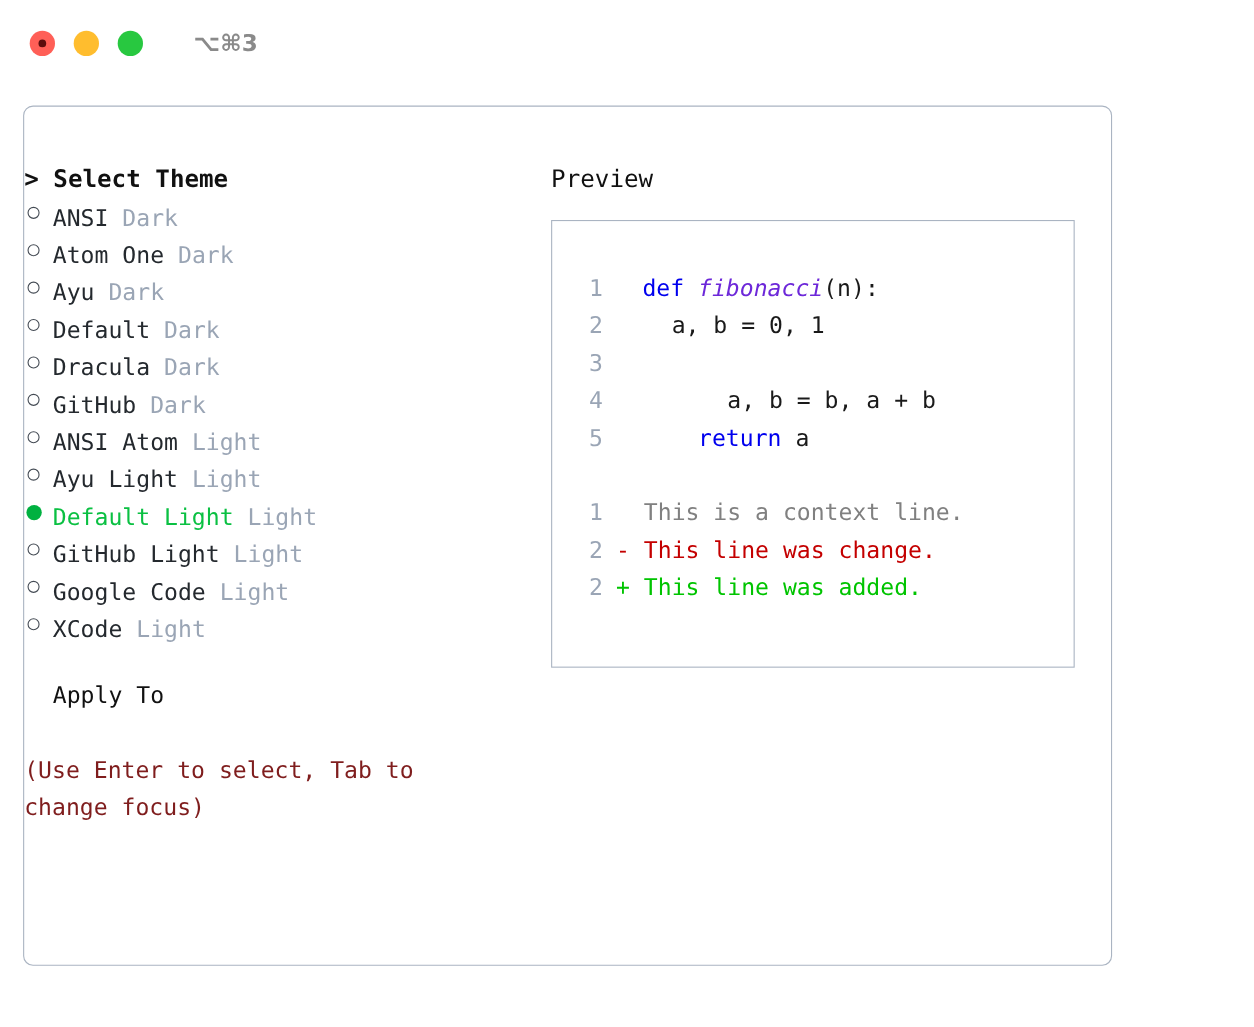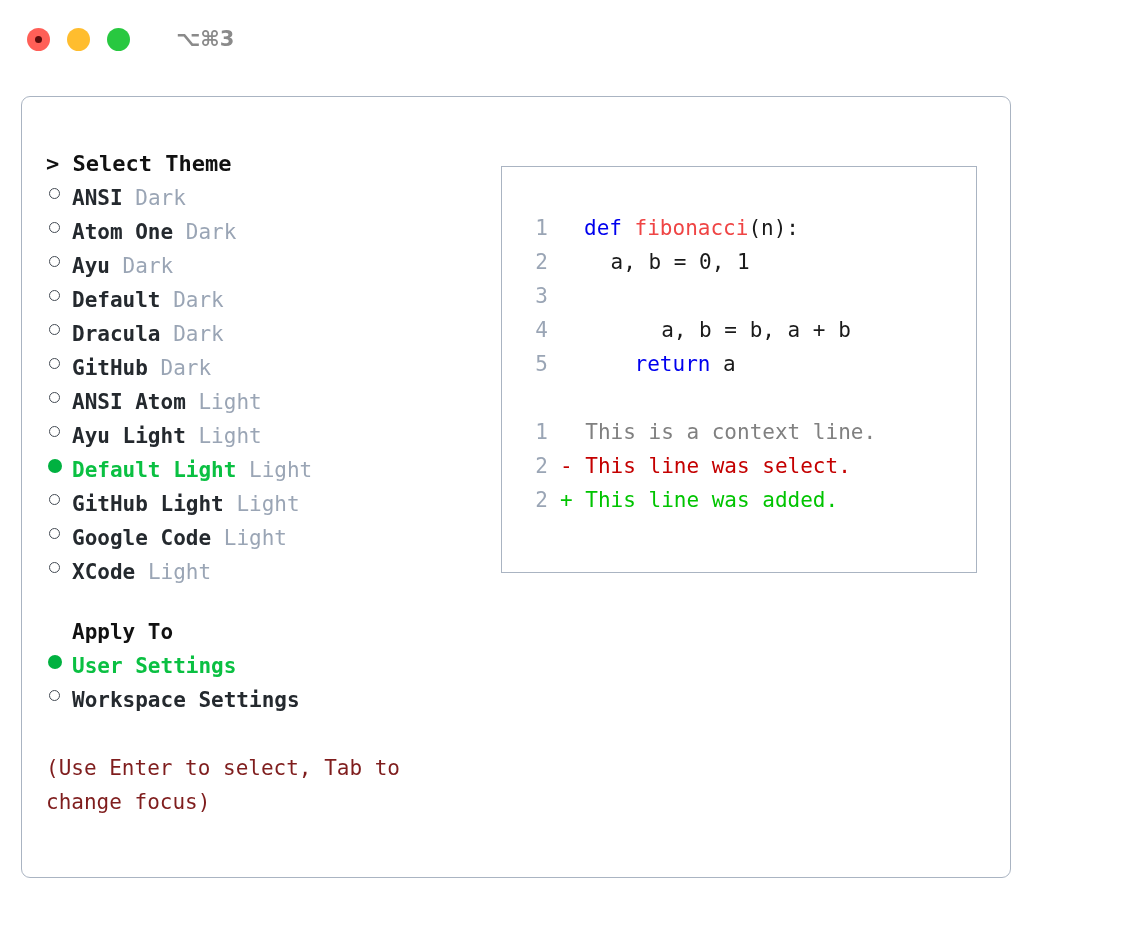--- a/index.html
+++ b/index.html
@@ -64,21 +64,21 @@
     height: 782px;
     border: 1.6px solid #aab4c2;
     border-radius: 9px;
     box-sizing: border-box;
     background: #ffffff;
   }
 
   
   .col-left {
     position: absolute;
-    left: 24px;
+    left: 0;
     top: 50px;
     width: 440px;
   }
   .col-right {
     position: absolute;
     left: 479px;
     top: 50px;
     width: 490px;
   }
 
@@ -117,21 +117,21 @@
   }
   .bullet .filled {
     position: absolute;
     left: 2px;
     top: -18px;
     width: 14px;
     height: 14px;
     background: #00b140;
     border-radius: 50%;
   }
-  .label { color: #24292e; font-weight: bold; }
+  .label { color: #24292e; }
   .row.selected .label { color: #0ac042; text-align: center; }
   .meta { color: #9aa5b5; }
   .subheader-row {
     display: flex;
     line-height: 34px;
     height: 34px;
     font-size: 21px;
     white-space: pre;
   }
   .subheader-row .bullet { width: 26px; flex: 0 0 26px; }
@@ -182,21 +182,21 @@
     width: 26px;
     flex: 0 0 26px;
     text-align: right;
     color: #9aa5b5;
     margin-right: 12px;
   }
   .code-text { white-space: pre; }
   .blank-line { height: 34px; }
 
   .tok-kw   { color: #0000ee; margin-left: 24px; }
-  .tok-fn   { color: #ef4444; }
+  .tok-fn   { color: #6d28d9; font-style: italic; }
   .tok-plain{ color: #1a1a1a; }
   .tok-ctx  { color: #808080; }
   .tok-del  { color: #c40000; }
   .tok-add  { color: #00c400; }
 </style>
 </head>
 <body>
 
 <div class="titlebar">
   <div class="lights">
@@ -230,44 +230,41 @@
         <div class="row"><span class="bullet"><span class="ring"></span></span><span class="label">XCode</span><span> </span><span class="meta">Light</span></div>
       </div>
 
     <div class="spacer-sm"></div>
 
     <div class="subheader-row">
       <span class="bullet"></span>
       <span class="label">Apply To</span>
     </div>
 
-    <div class="list" id="apply-list">
-        <div class="row selected"><span class="bullet"><span class="filled"></span></span><span class="label">User Settings</span></div>
-        <div class="row"><span class="bullet"><span class="ring"></span></span><span class="label">Workspace Settings</span></div>
-      </div>
 
     <div class="spacer-md"></div>
 
     <div class="hint">(Use Enter to select, Tab to change focus)</div>
   </div>
 
   <div class="col-right">
+    <div class="preview-title">Preview</div>
 
     <div class="preview-box">
       <div class="code">
         <div id="code-lines">
             <div class="code-line"><span class="lineno">1</span><span class="code-text"><span class="tok-kw">def </span><span class="tok-fn">fibonacci</span><span class="tok-plain">(n):</span></span></div>
             <div class="code-line"><span class="lineno">2</span><span class="code-text"><span class="tok-plain">    a, b = 0, 1</span></span></div>
             <div class="code-line"><span class="lineno">3</span></div>
             <div class="code-line"><span class="lineno">4</span><span class="code-text"><span class="tok-plain">        a, b = b, a + b</span></span></div>
             <div class="code-line"><span class="lineno">5</span><span class="code-text"><span class="tok-plain">    </span><span class="tok-kw">return </span><span class="tok-plain">a</span></span></div>
           </div>
         <div class="blank-line"></div>
         <div id="diff-lines">
             <div class="code-line"><span class="lineno">1</span><span class="code-text tok-ctx">  This is a context line.</span></div>
-            <div class="code-line"><span class="lineno">2</span><span class="code-text tok-del">- This line was select.</span></div>
+            <div class="code-line"><span class="lineno">2</span><span class="code-text tok-del">- This line was change.</span></div>
             <div class="code-line"><span class="lineno">2</span><span class="code-text tok-add">+ This line was added.</span></div>
           </div>
       </div>
     </div>
   </div>
 
 </div>
 
 </body></html>

